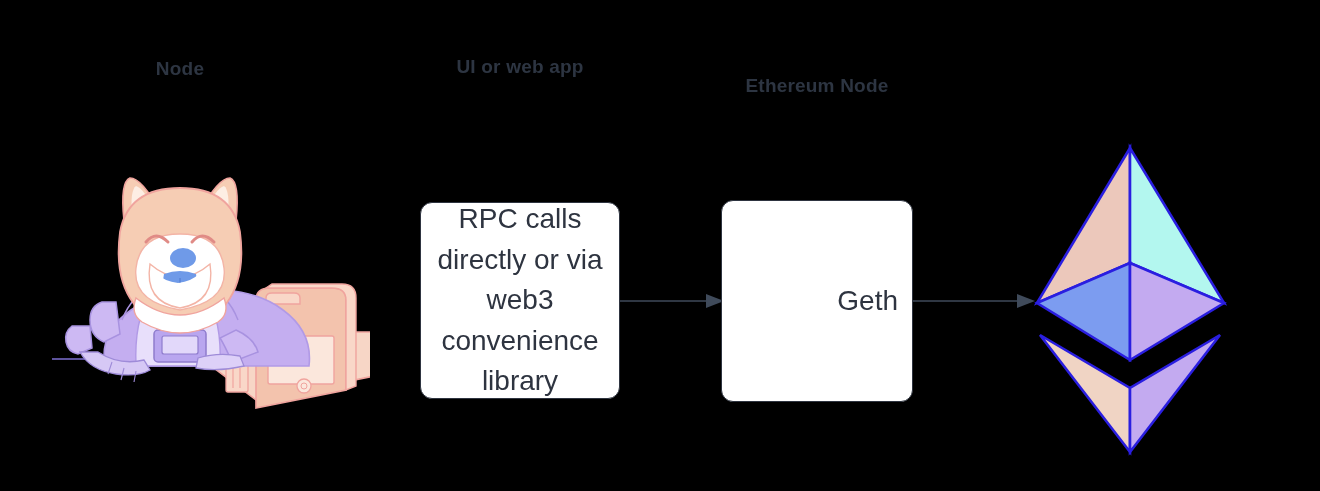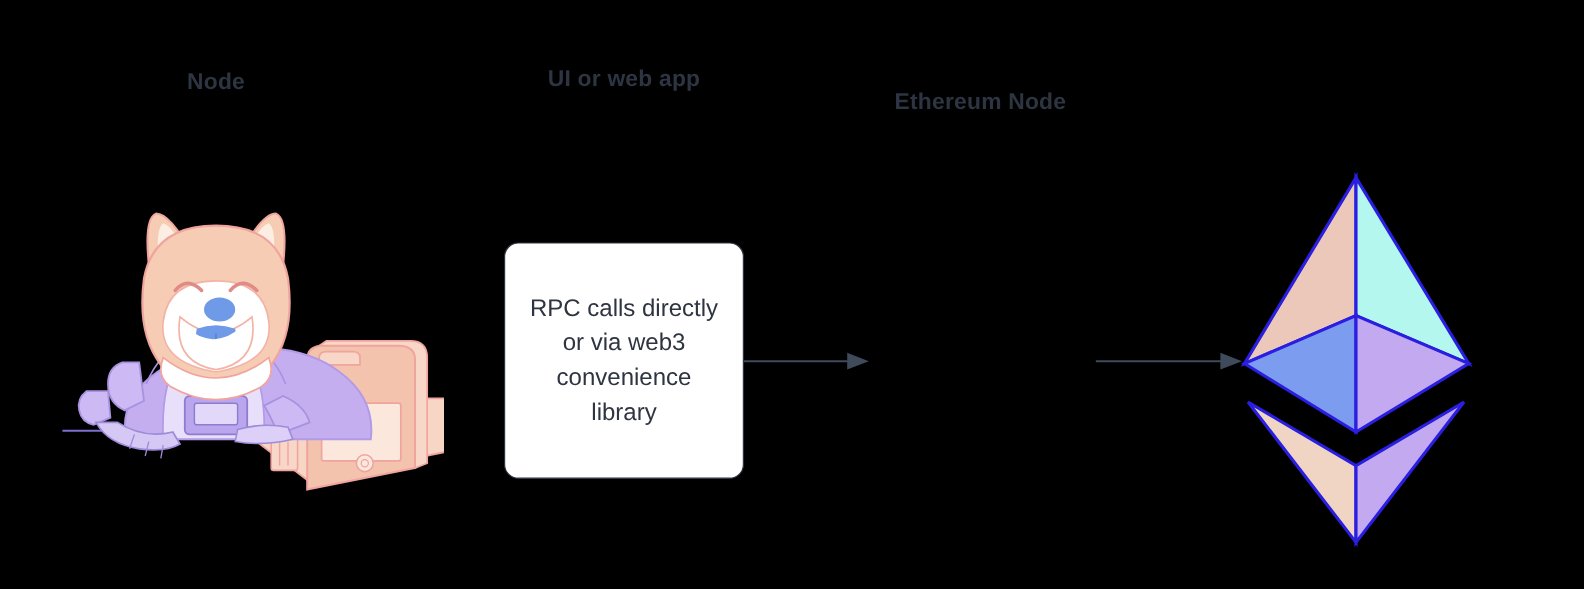--- a/index.html
+++ b/index.html
@@ -43,21 +43,21 @@
     position: absolute;
     background: #ffffff;
     border: 1.4px solid #2e3440;
     border-radius: 12px;
     box-sizing: border-box;
     display: flex;
     align-items: center;
     justify-content: flex-end;
     text-align: center;
     color: #2e3440;
-    font-size: 20px;
+    font-size: 28px;
     line-height: 1.45;
     padding: 0 14px;
   }
   #box-rpc  { left: 420px; top: 202px; width: 200px; height: 197px; }
   #box-geth { left: 721px; top: 200px; width: 192px; height: 202px; }
 
   .box-text { display: block; }
 
   
   .arrow-wrap { position: absolute; }
@@ -175,20 +175,23 @@
     <span class="box-text">RPC calls directly or via web3 convenience library</span>
   </div>
 
   <div class="arrow-wrap" id="arrow-1">
     <svg width="104" height="26" viewBox="0 0 104 26" xmlns="http://www.w3.org/2000/svg">
       <line x1="0" y1="13" x2="88" y2="13" stroke="#3f4a5a" stroke-width="1.6"></line>
       <polygon points="86,6 104,13 86,20" fill="#3f4a5a"></polygon>
     </svg>
   </div>
 
+  <div class="flow-box" id="box-geth">
+    <span class="box-text">Geth</span>
+  </div>
 
   <div class="arrow-wrap" id="arrow-2">
     <svg width="122" height="26" viewBox="0 0 122 26" xmlns="http://www.w3.org/2000/svg">
       <line x1="0" y1="13" x2="106" y2="13" stroke="#3f4a5a" stroke-width="1.6"></line>
       <polygon points="104,6 122,13 104,20" fill="#3f4a5a"></polygon>
     </svg>
   </div>
 
   <div id="eth-logo">
     <svg width="220" height="330" viewBox="0 0 220 330" xmlns="http://www.w3.org/2000/svg">

